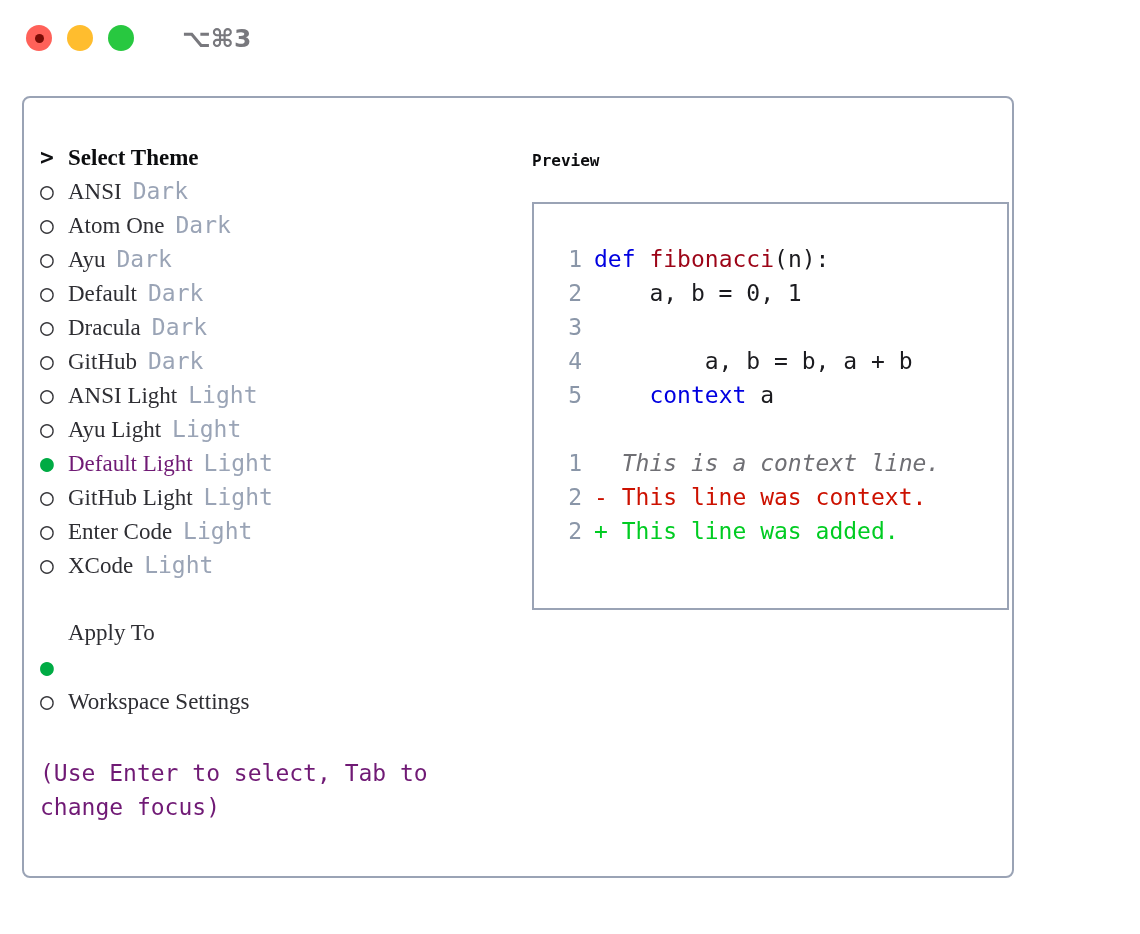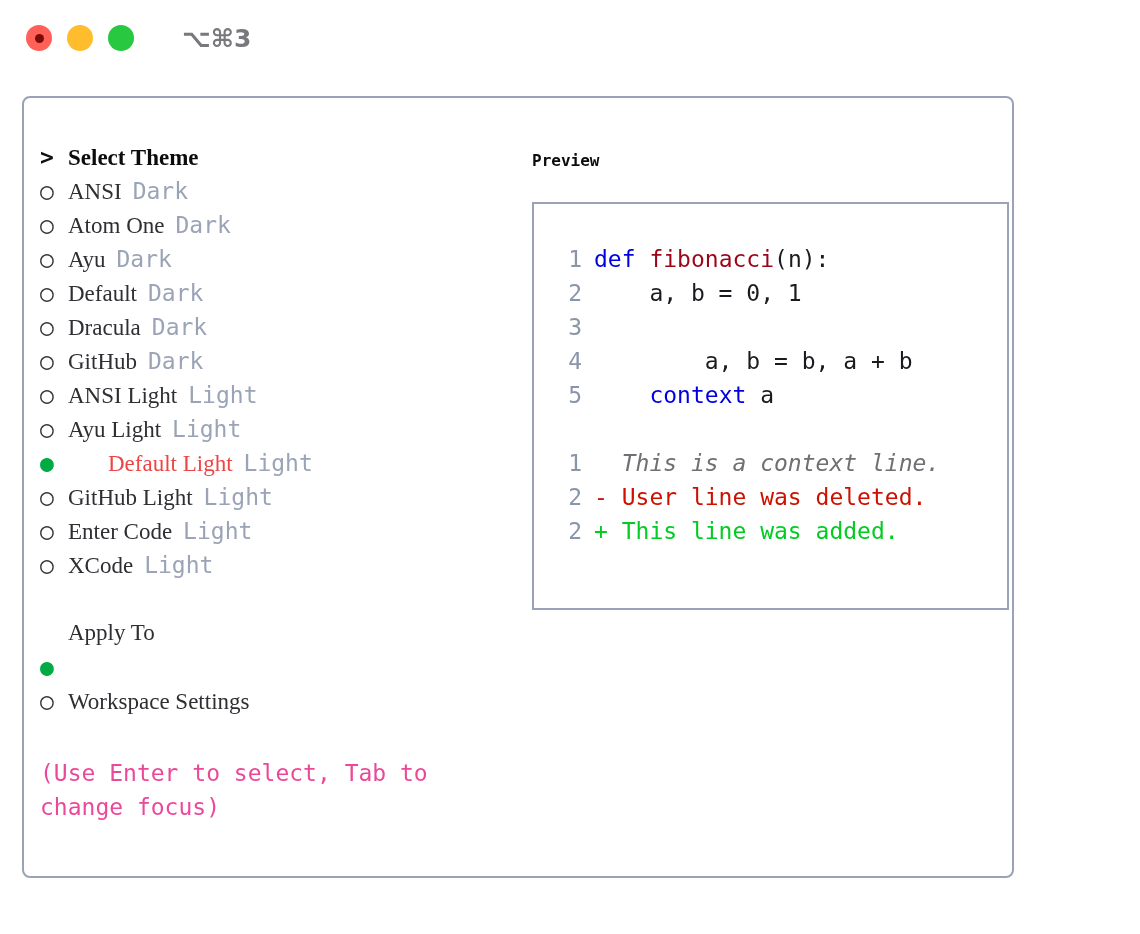--- a/index.html
+++ b/index.html
@@ -95,29 +95,29 @@
   .marker.sel { color: #00ab44; }
   .heading-row .marker {
     font-weight: 700;
     color: #0f1012;
   }
   .label { color: #2e2e33; font-family: Liberation Serif, serif; }
   .heading-row .label {
     font-weight: 700;
     color: #0b0c0e;
   }
-  .row.selected .label { color: #ef4444; margin-left: 40px; }
+  .row.selected .label { color: #701a75; }
   .tag {
     color: #9aa4b6;
     margin-left: 11px;
   }
   .spacer-row { height: 34px; }
   .hint {
     margin-top: 34px;
-    color: #ec4899;
+    color: #701a75;
     font-size: 23px;
     line-height: 34px;
     width: 400px;
   }
 
   
   .right-col {
     margin-left: 22px;
     flex: 1;
   }
@@ -216,20 +216,20 @@
         <div id="code-block">
             <div class="code-line"><span class="lineno">1</span><span><span class="kw">def</span><span class="pl"> </span><span class="fn">fibonacci</span><span class="pl">(n):</span></span></div>
             <div class="code-line"><span class="lineno">2</span><span><span class="pl">    a, b = 0, 1</span></span></div>
             <div class="code-line"><span class="lineno">3</span></div>
             <div class="code-line"><span class="lineno">4</span><span><span class="pl">        a, b = b, a + b</span></span></div>
             <div class="code-line"><span class="lineno">5</span><span><span class="pl">    </span><span class="kw">context</span><span class="pl"> a</span></span></div>
           </div>
         <div class="blank-code"></div>
         <div id="diff-block">
             <div class="code-line"><span class="lineno">1</span><span class="ctx">  This is a context line.</span></div>
-            <div class="code-line"><span class="lineno">2</span><span class="del">- User line was deleted.</span></div>
+            <div class="code-line"><span class="lineno">2</span><span class="del">- This line was context.</span></div>
             <div class="code-line"><span class="lineno">2</span><span class="add">+ This line was added.</span></div>
           </div>
       </div>
     </div>
 
   </div>
 </div>
 
 </body></html>

